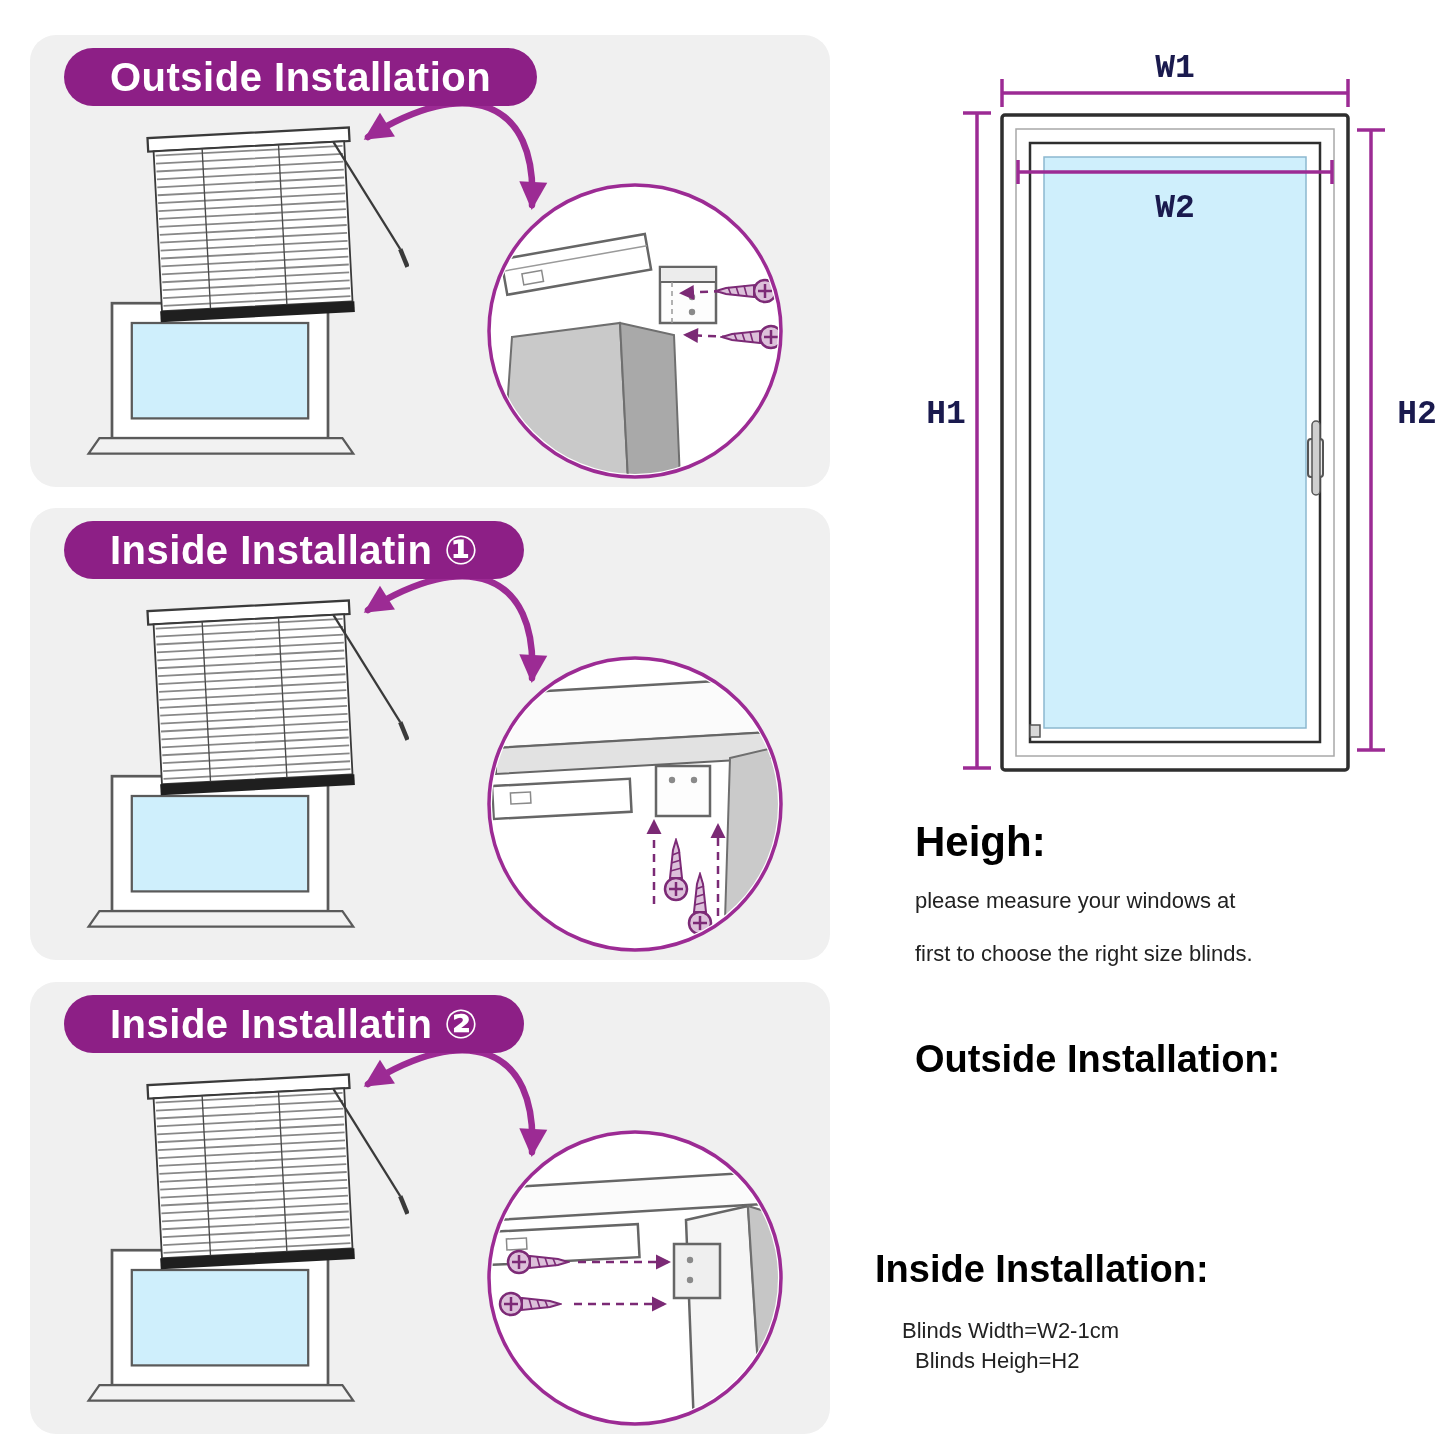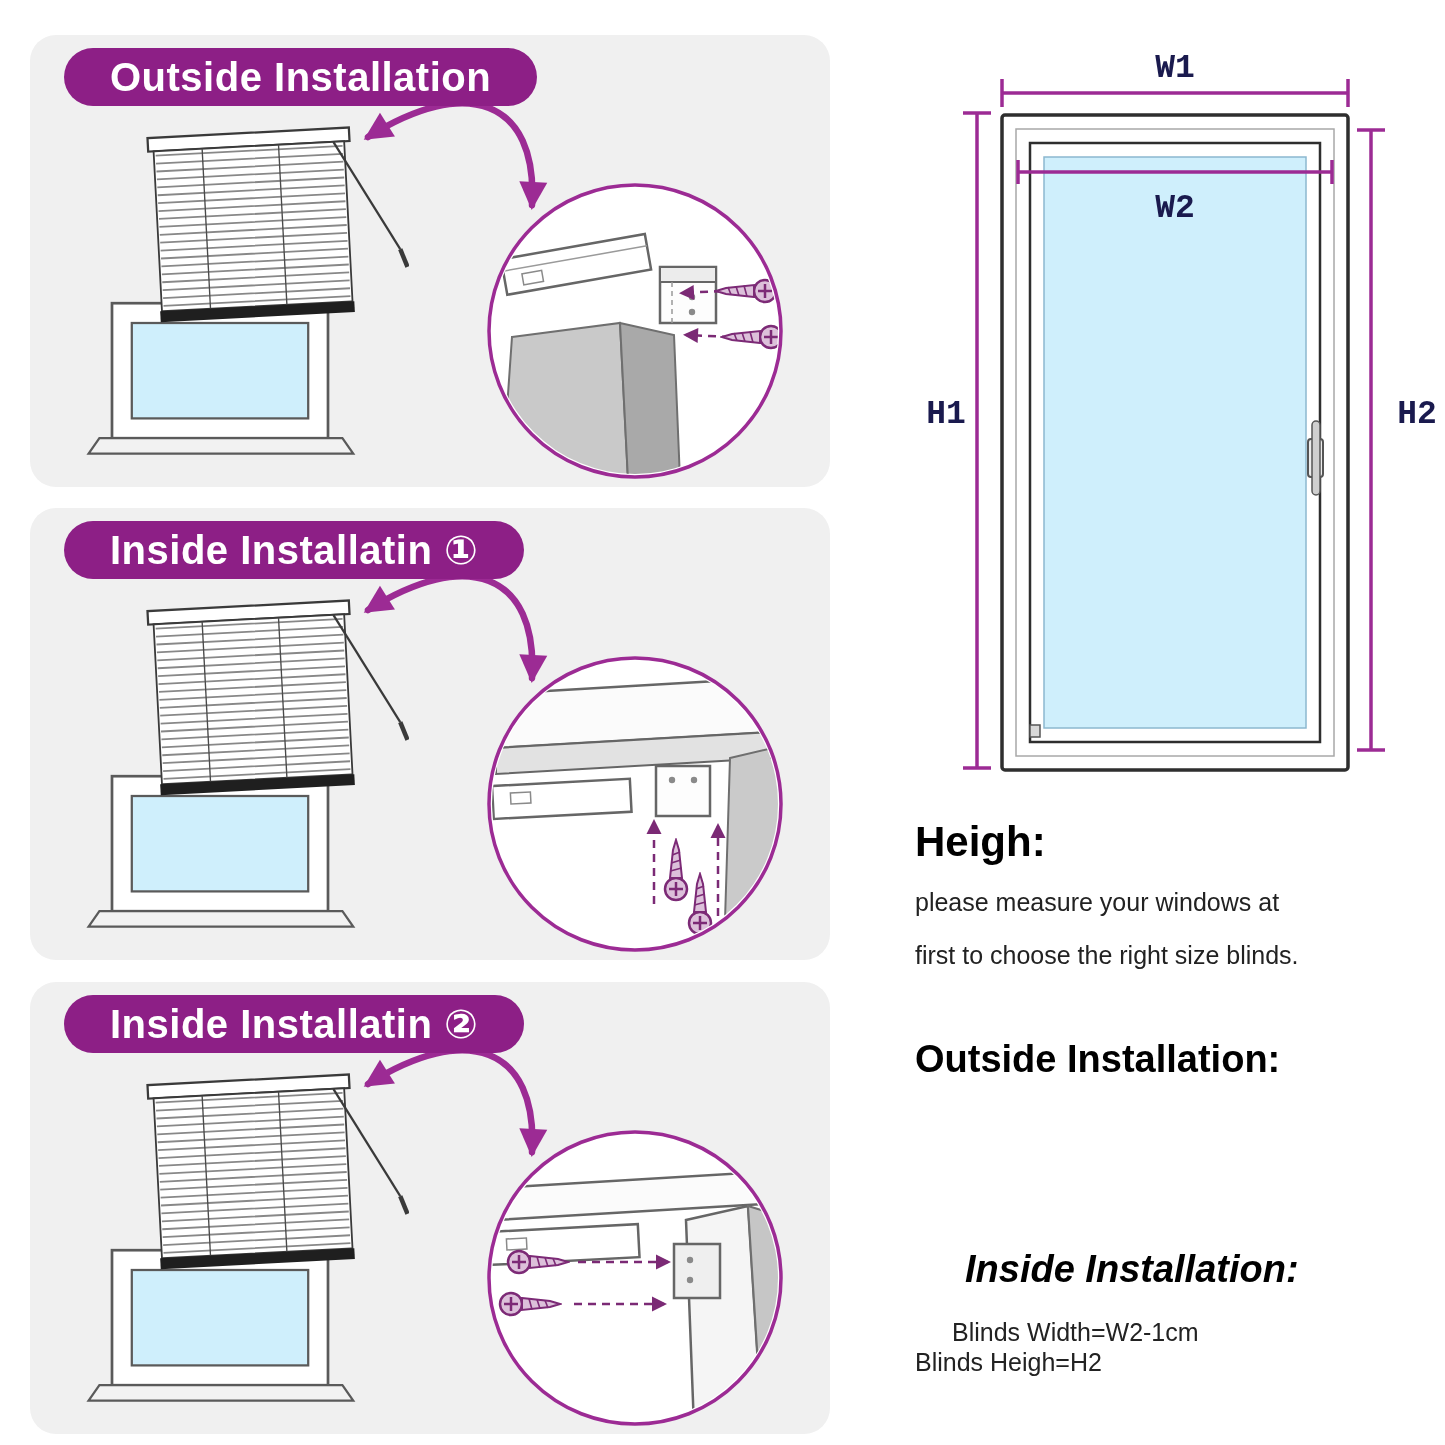--- a/index.html
+++ b/index.html
@@ -19,21 +19,21 @@
   .guide      { stroke:#7b2a75; stroke-width:2.5; stroke-dasharray:8 6; fill:none; }
   .glassfill  { fill:var(--glass,#cfeffc); }
 
   .windiag { position:absolute; left:910px; top:25px; width:575px; height:780px;font-family:Liberation Mono, monospace; }
   .dim line  { stroke:var(--accent,#9c2b94); stroke-width:3.5; }
   .dimlabel  { fill:var(--label,#1a1a4e); font-size:33px; font-weight:bold; }
 
   .rc-text   { position:absolute; color:var(--text,#1f1f1f); white-space:nowrap; }
   .h-note    { font-size:42px; font-weight:bold; color:#000; }
   .h-sub     { font-size:38px; font-weight:bold; color:#000; }
-  .body-line { font-size:25px; color:#222; }
+  .body-line { font-size:22px; color:#222; }
 </style>
 </head>
 <body>
 
 <div class="page">
 
   <svg width="0" height="0" style="position:absolute" aria-hidden="true">
     <defs>
       <marker id="mArrow" markerUnits="userSpaceOnUse" markerWidth="34" markerHeight="34" viewBox="0 0 34 34" refX="26" refY="17" orient="auto-start-reverse">
         <path d="M3,3 L31,17 L3,31 Z" fill="#9c2b94"></path>
@@ -203,17 +203,17 @@
       <text class="dimlabel" x="507" y="398" text-anchor="middle">H2</text>
     </svg>
   </div>
 
   <div class="rc-text h-note" style="left:915px; top:818px;">Heigh:</div>
   <div class="rc-text body-line" style="left:915px; top:888px;">please measure your windows at</div>
   <div class="rc-text body-line" style="left:915px; top:941px;">first to choose the right size blinds.</div>
 
   <div class="rc-text h-sub" style="left:915px; top:1038px;">Outside Installation:</div>
 
-  <div class="rc-text h-sub" style="left:965px; top:1248px;font-style:italic;">Inside Installation:</div>
-  <div class="rc-text body-line" style="left:952px; top:1318px;text-align:center;">Blinds Width=W2-1cm</div>
+  <div class="rc-text h-sub" style="left:875px; top:1248px;">Inside Installation:</div>
+  <div class="rc-text body-line" style="left:902px; top:1318px;text-align:center;">Blinds Width=W2-1cm</div>
   <div class="rc-text body-line" style="left:915px; top:1348px;">Blinds Heigh=H2</div>
 
 </div>
 
 </body></html>

